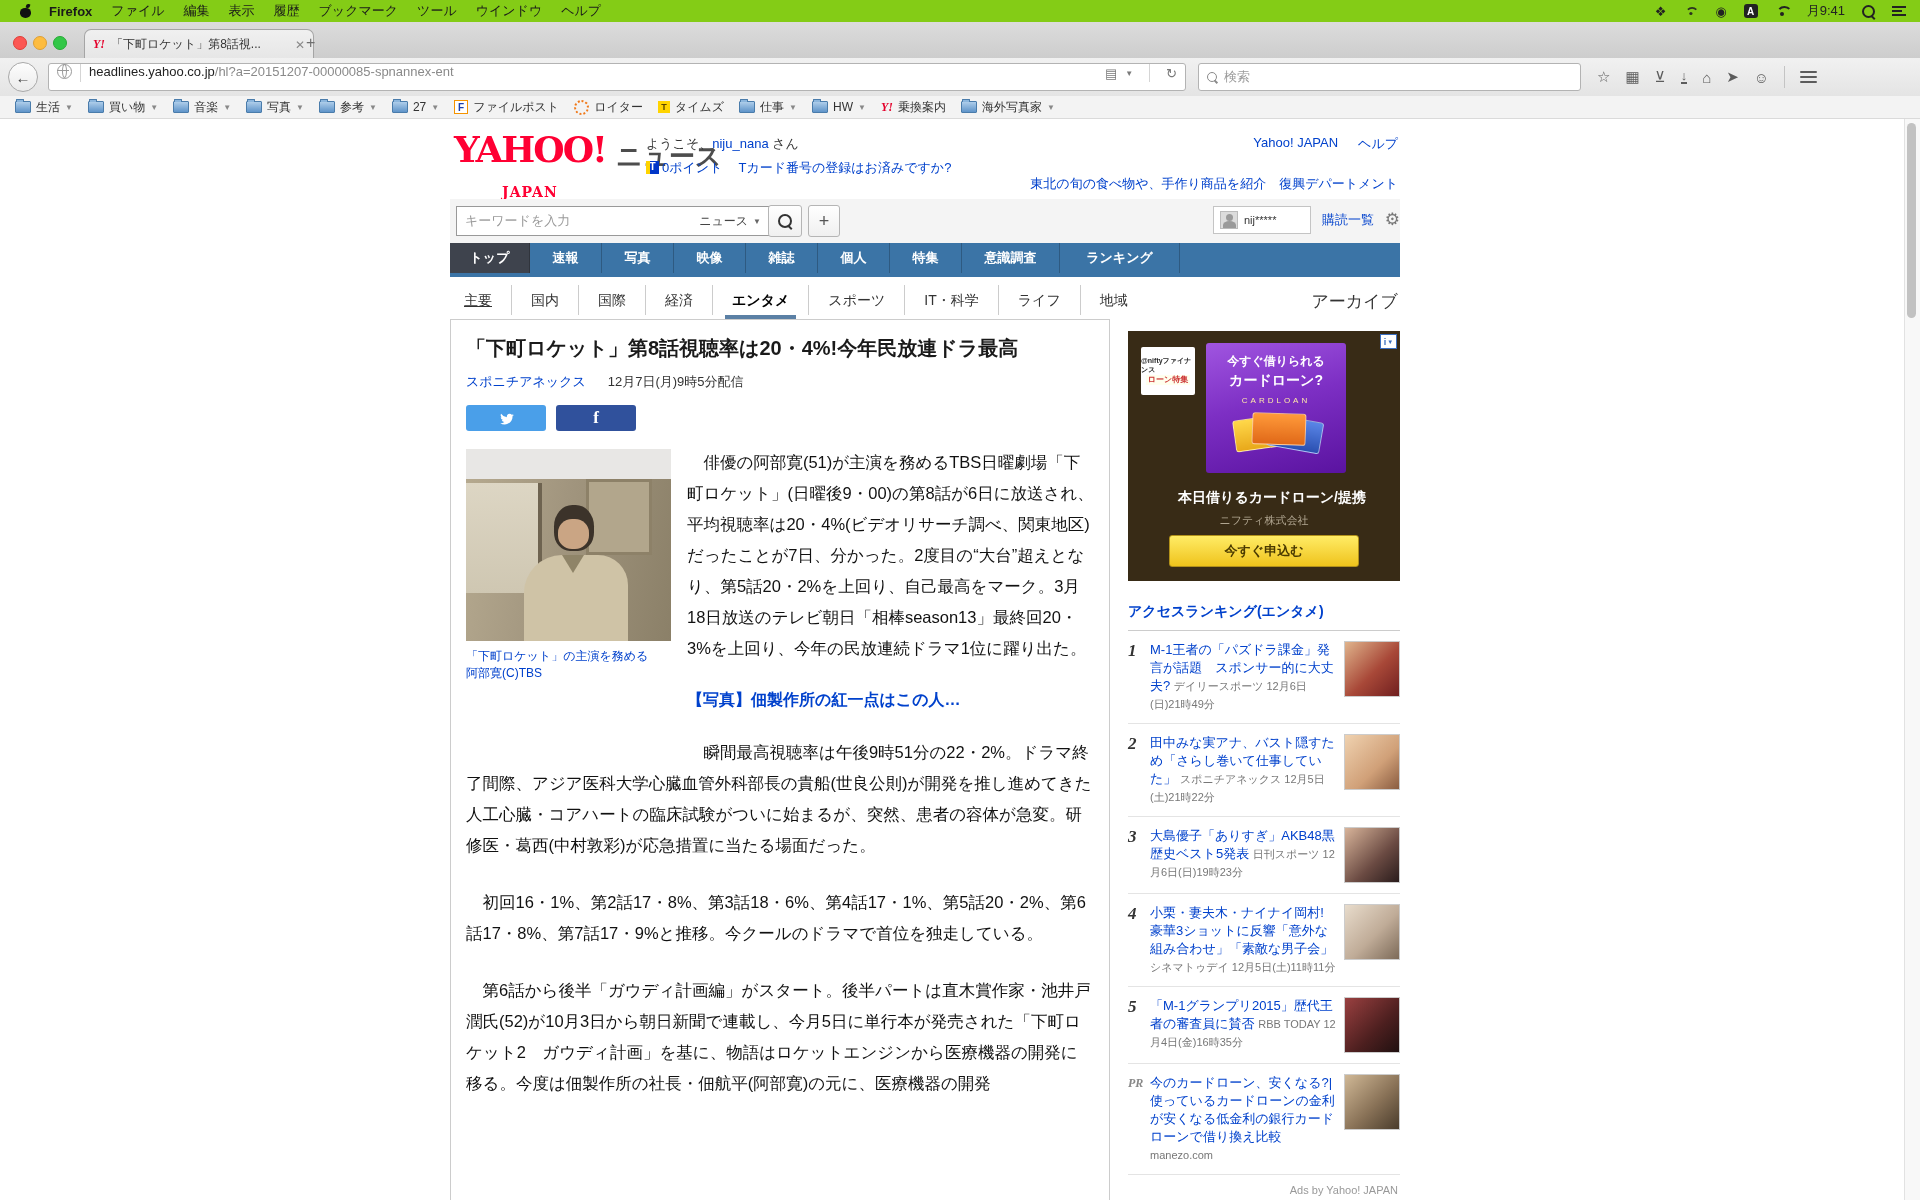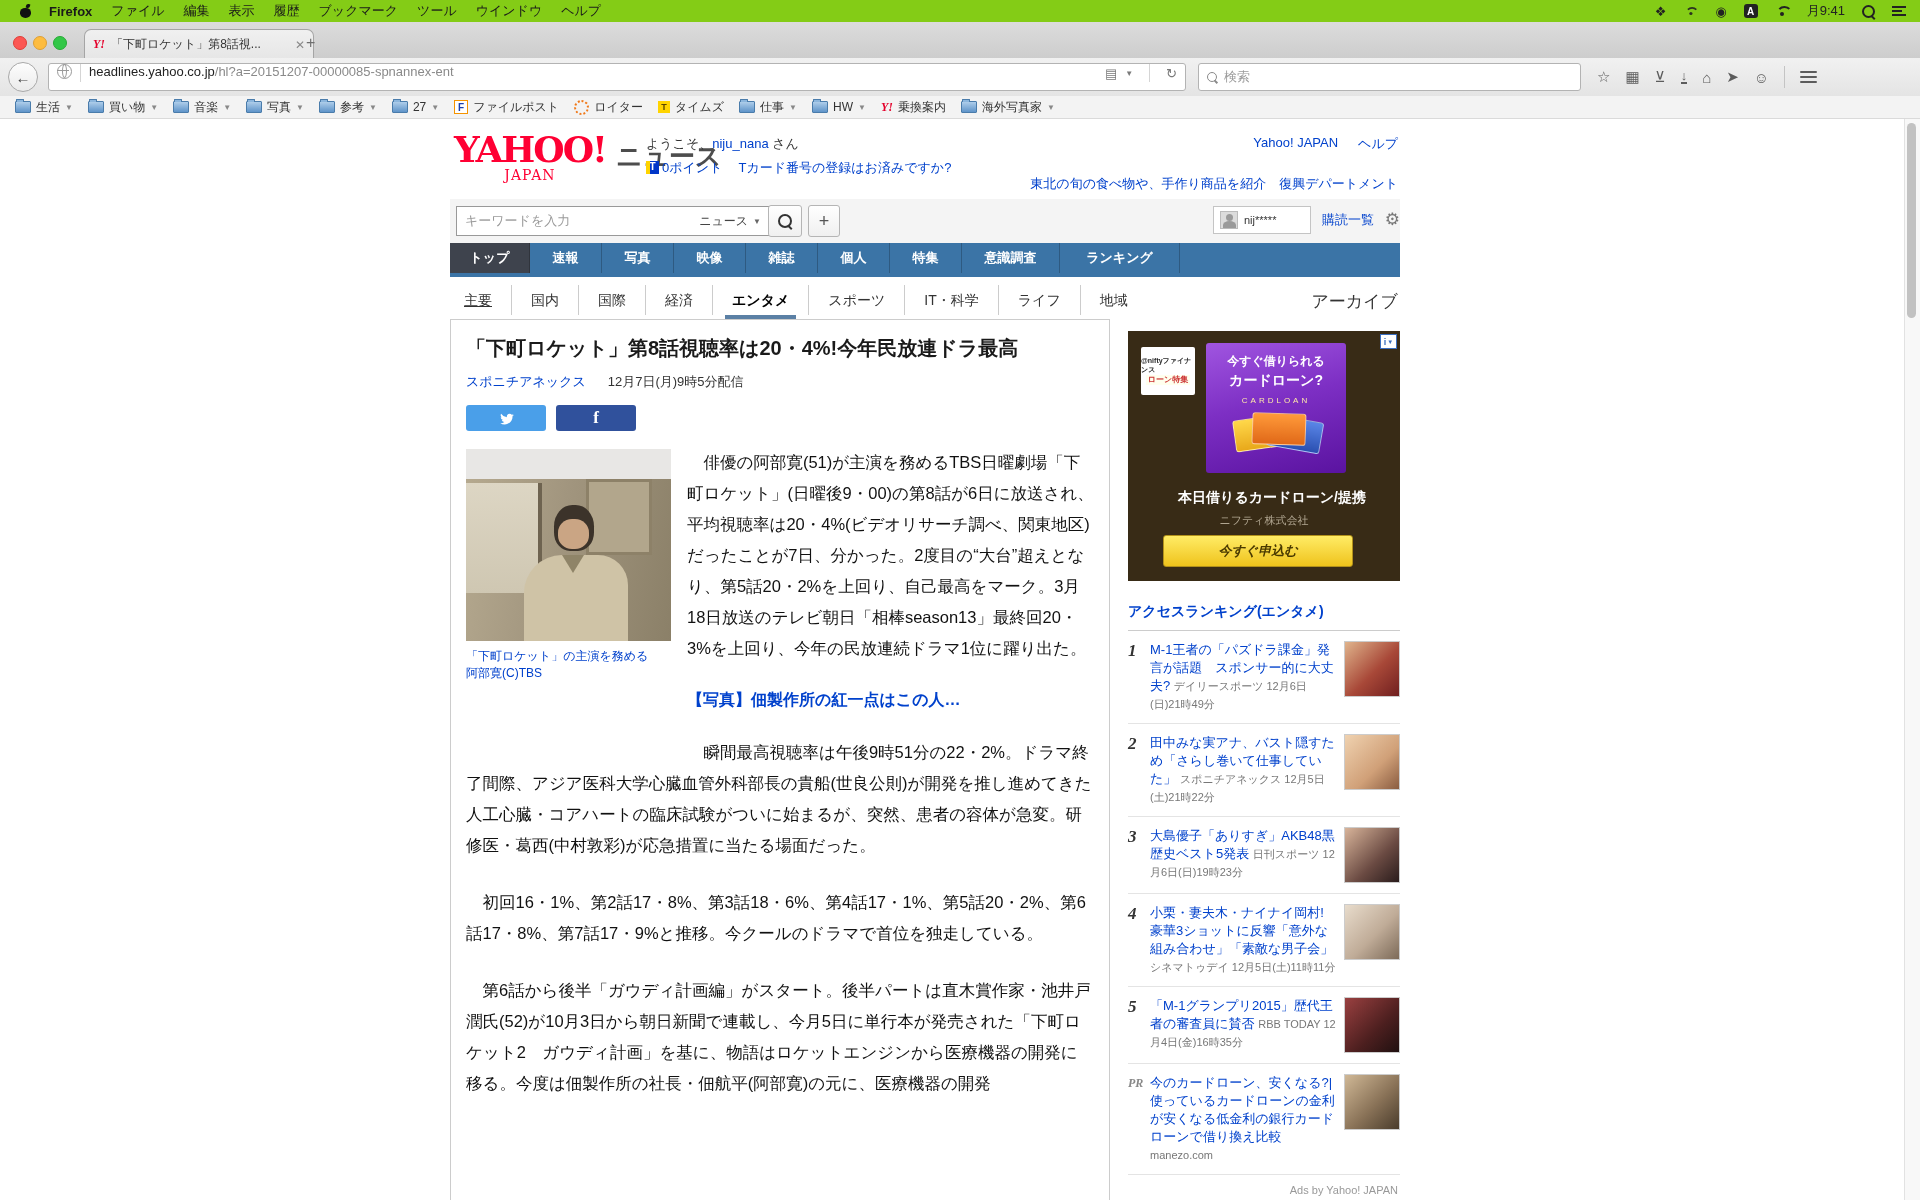--- a/index.html
+++ b/index.html
@@ -83,21 +83,21 @@
   .ic-yj{color:#e4002b;font-family:"Liberation Serif",serif;font-weight:bold;font-style:italic;font-size:12px;}
 
   
   #page{position:absolute;left:0;top:119px;width:1920px;height:1081px;background:#fff;overflow:hidden;}
   #content{position:absolute;left:450px;top:0;width:950px;height:1081px;}
   a,.link{color:#0041cc;text-decoration:none;}
 
   #logo{position:absolute;left:4px;top:12px;display:flex;align-items:flex-start;}
   .logo-stack{text-align:center;line-height:1;}
   .logo-main{font-family:"DejaVu Serif","Liberation Serif",serif;font-weight:bold;color:#ff0033;font-size:36px;letter-spacing:-2px;}
-  .logo-sub{font-family:"DejaVu Serif","Liberation Serif",serif;font-weight:normal;color:#ff0033;font-size:14px;letter-spacing:1px;margin-top:1px;}
+  .logo-sub{font-family:"DejaVu Serif","Liberation Serif",serif;font-weight:bold;color:#ff0033;font-size:14px;letter-spacing:1px;margin-top:18px;}
   .logo-service{font-size:26px;font-weight:bold;color:#4d4d4d;margin:8px 0 0 10px;}
 
   #welcome{position:absolute;left:196px;top:16px;font-size:13px;color:#333;}
   #points-row{position:absolute;left:196px;top:40px;font-size:13px;display:flex;align-items:center;gap:16px;}
   .tpoint{width:13px;height:13px;background:#0036c8;position:relative;display:inline-block;vertical-align:-2px;margin-right:3px;}
   .tpoint::before{content:"T";color:#fff;font-size:10px;font-weight:bold;position:absolute;left:3.5px;top:0px;}
   .tpoint::after{content:"";position:absolute;left:0;top:0;width:4px;height:13px;background:#ffd400;}
   #help-links{position:absolute;right:2px;top:16px;font-size:13px;display:flex;gap:20px;}
   #promo{position:absolute;right:2px;top:56px;font-size:13px;}
 
@@ -173,23 +173,23 @@
   #purple-box .l1{font-size:12px;font-weight:bold;margin-top:10px;}
   #purple-box .l2{font-size:14px;font-weight:bold;margin-top:2px;}
   #purple-box .cl{font-size:8px;letter-spacing:3px;color:#ffe9a8;margin-top:6px;}
   .cards{position:relative;height:44px;margin-top:4px;}
   .card{position:absolute;width:52px;height:30px;border-radius:3px;border:1px solid rgba(255,255,255,.5);}
   .card.c1{left:28px;top:8px;background:linear-gradient(#ffd84a,#e8a81a);transform:rotate(-8deg);}
   .card.c2{left:46px;top:4px;background:linear-gradient(#ff9a3a,#e06818);transform:rotate(2deg);}
   .card.c3{left:62px;top:9px;background:linear-gradient(#5a86e8,#2a4fb0);transform:rotate(10deg);}
   #ad-headline{position:absolute;left:0;top:158px;width:288px;text-align:center;color:#fff;font-size:14px;font-weight:bold;}
   #ad-company{position:absolute;left:0;top:182px;width:272px;text-align:center;color:#b0a590;font-size:11px;}
-  #ad-btn{position:absolute;left:35px;top:204px;width:188px;height:30px;background:linear-gradient(#ffec66,#efc31c);
+  #ad-btn{position:absolute;left:41px;top:204px;width:188px;height:30px;background:linear-gradient(#ffec66,#efc31c);
           border:1px solid #b2911a;border-radius:3px;display:flex;align-items:center;justify-content:center;
-          color:#4a3a00;font-size:13px;font-weight:bold;font-style:italic;}
+          color:#4a3a00;font-size:13px;font-weight:bold;}
   #rank-title{margin-top:22px;color:#0041cc;font-size:14px;font-weight:bold;padding-bottom:9px;border-bottom:1px solid #ccc;}
   .rank-item{display:flex;padding:10px 0;border-bottom:1px solid #e4e4e4;}
   .rank-num{width:22px;flex:none;font-family:"Liberation Serif",serif;font-style:italic;font-weight:bold;font-size:17px;color:#333;}
   .rank-num.pr{font-size:12px;color:#888;font-style:italic;padding-top:2px;}
   .rank-body{flex:1;font-size:13px;line-height:18px;}
   .rank-src{color:#777;font-size:11px;}
   .rank-thumb{flex:none;width:56px;height:56px;margin-left:8px;border:1px solid #ccc;box-sizing:border-box;}
   .t1{background:linear-gradient(135deg,#e0b48c 0%,#a84838 55%,#701f1f 100%);}
   .t2{background:linear-gradient(135deg,#f0d2b0 0%,#d0a078 60%,#8a5c40 100%);}
   .t3{background:linear-gradient(135deg,#d8b49a 0%,#6a4a42 60%,#2a1c1c 100%);}

